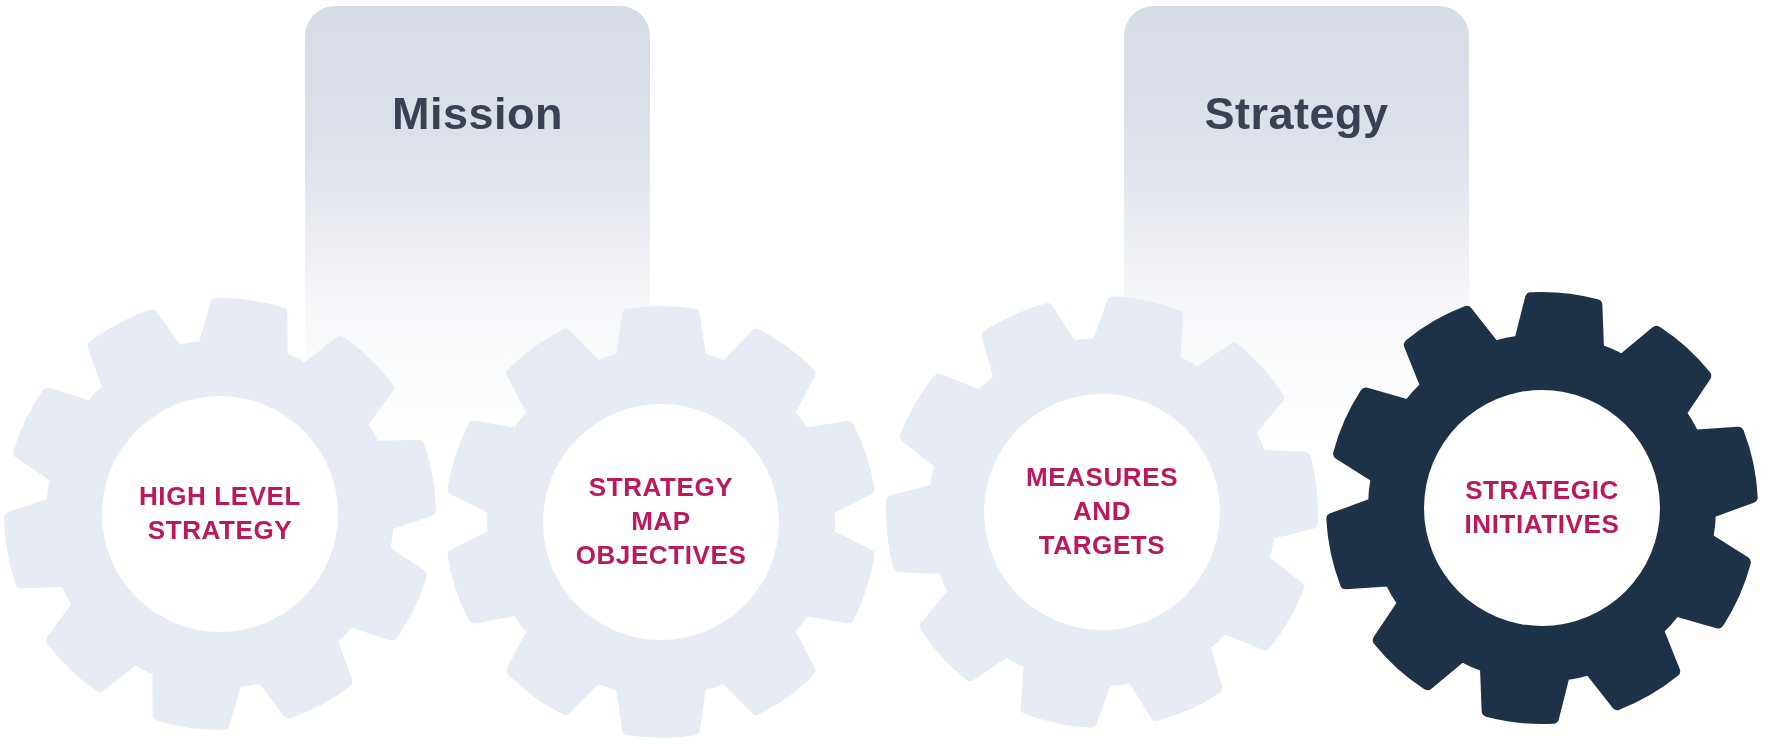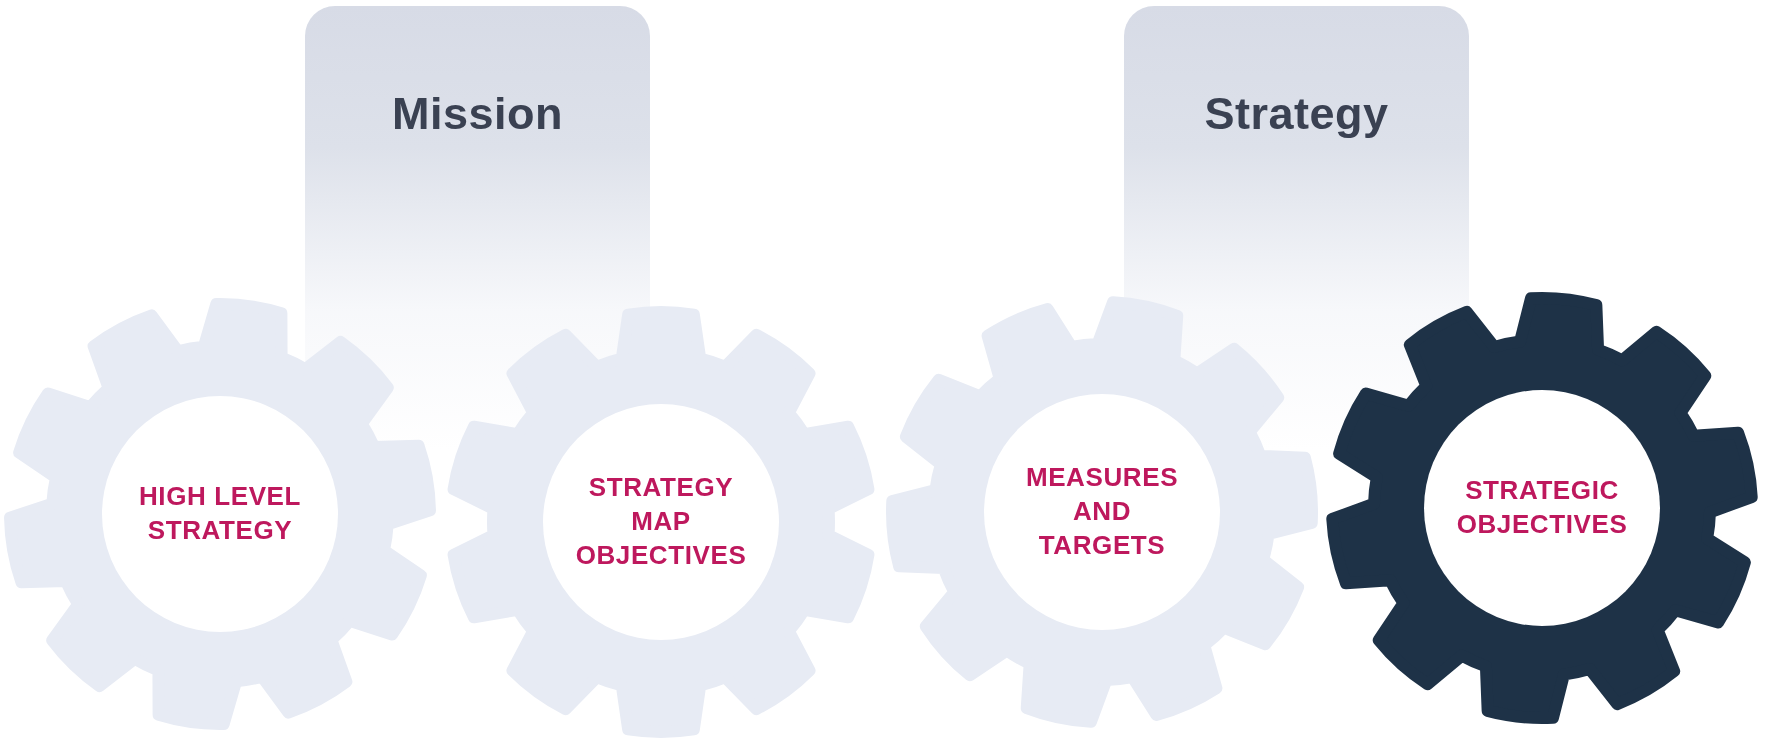--- a/index.html
+++ b/index.html
@@ -102,16 +102,16 @@
   </div>
 
   <div class="gear" style="left:1322px; top:288px">
     <svg viewBox="0 0 440 440" width="440" height="440">
       <g transform="rotate(6 220 220)">
         <path class="gear-shape" fill="#1e3247" stroke="#1e3247" d="M180.78,56.64L187.15,12.59A210,210 0 0 1 252.85,12.59L259.22,56.64A168,168 0 0 1 284.29,64.79L284.29,64.79L315.34,32.89A210,210 0 0 1 368.49,71.51L347.75,110.89A168,168 0 0 1 363.24,132.22L363.24,132.22L407.11,124.66A210,210 0 0 1 427.41,187.15L387.48,206.82A168,168 0 0 1 387.48,233.18L387.48,233.18L427.41,252.85A210,210 0 0 1 407.11,315.34L363.24,307.78A168,168 0 0 1 347.75,329.11L347.75,329.11L368.49,368.49A210,210 0 0 1 315.34,407.11L284.29,375.21A168,168 0 0 1 259.22,383.36L259.22,383.36L252.85,427.41A210,210 0 0 1 187.15,427.41L180.78,383.36A168,168 0 0 1 155.71,375.21L155.71,375.21L124.66,407.11A210,210 0 0 1 71.51,368.49L92.25,329.11A168,168 0 0 1 76.76,307.78L76.76,307.78L32.89,315.34A210,210 0 0 1 12.59,252.85L52.52,233.18A168,168 0 0 1 52.52,206.82L52.52,206.82L12.59,187.15A210,210 0 0 1 32.89,124.66L76.76,132.22A168,168 0 0 1 92.25,110.89L92.25,110.89L71.51,71.51A210,210 0 0 1 124.66,32.89L155.71,64.79A168,168 0 0 1 180.78,56.64Z"></path>
       </g>
       <circle cx="220" cy="220" r="118" fill="#ffffff"></circle>
     </svg>
     <div class="gear-label">STRATEGIC
-OBJECTIVES</div>
+INITIATIVES</div>
   </div>
 
 </div>
 
 </body></html>

